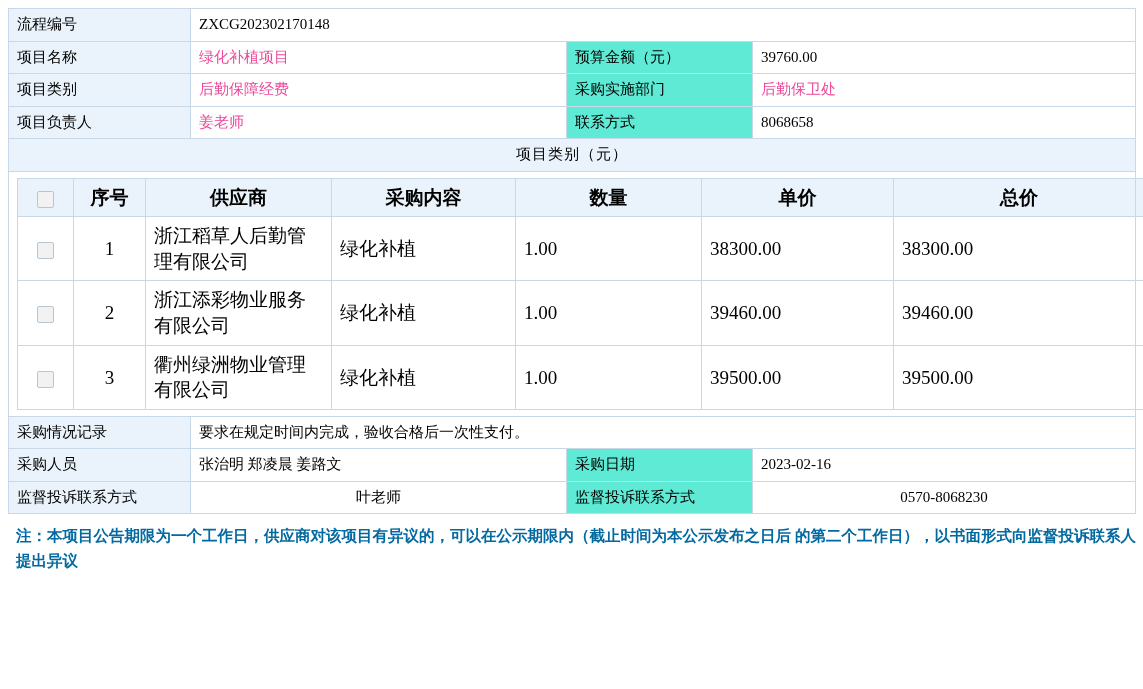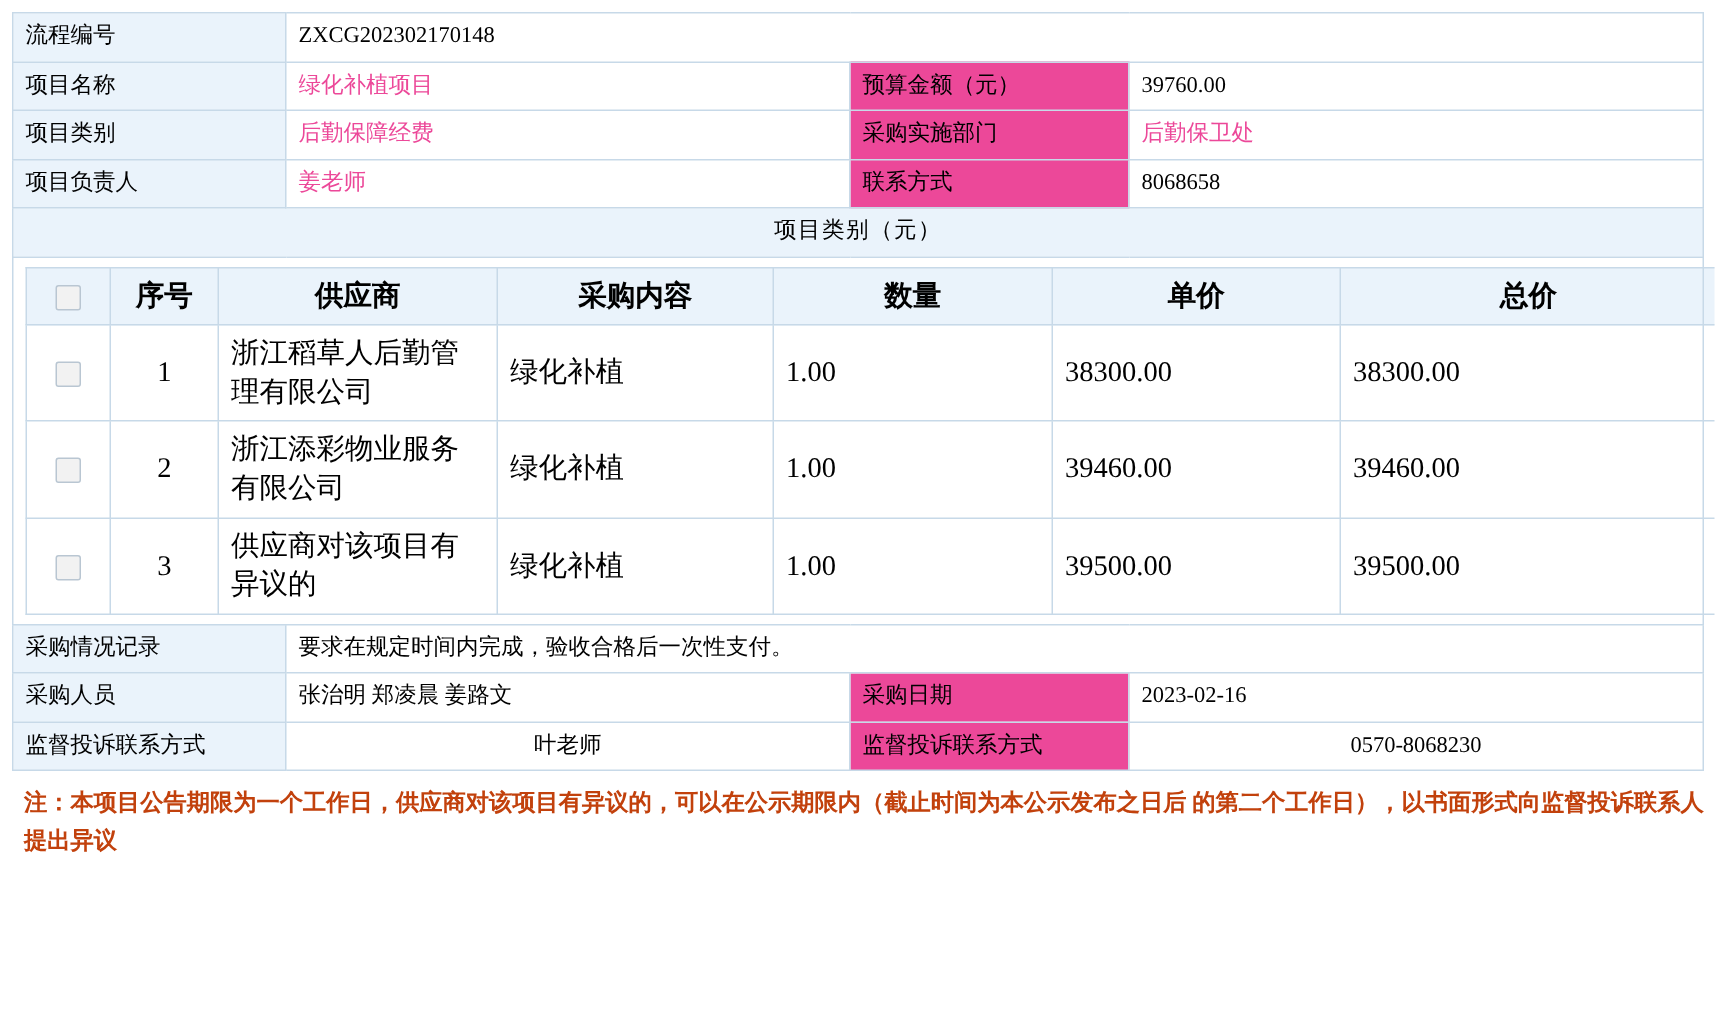--- a/index.html
+++ b/index.html
@@ -32,21 +32,21 @@
     font-weight: normal;
     font-size: 15px;
     line-height: 1.3;
   }
   .label-cell {
     background: #eaf3fb;
     font-weight: bold;
     width: 182px;
   }
   .label-cell-2 {
-    background: #ec4899;
+    background: #5eead4;
     font-weight: bold;
     width: 186px;
   }
   .value-cell {
     background: #ffffff;
   }
   .value-cell-gray {
     background: #ffffff;
     color: #ec4899;
   }
@@ -101,21 +101,21 @@
   .qty-cell { width: 186px; font-weight: bold; }
   .price-cell { width: 192px; font-weight: bold; }
   .total-cell { font-weight: bold; }
   .center { text-align: center; }
   .note {
     width: 1127px;
     margin: 10px 0 0 8px;
     font-weight: bold;
     font-size: 15.5px;
     line-height: 1.55;
-    color: #c2410c;
+    color: #0369a1;
   }
   td.no-pad {
     padding: 0;
     border: none;
   }
 </style>
 </head>
 <body>
 
 <div class="page">
@@ -199,21 +199,21 @@
                 <td class="content-cell">绿化补植</td>
                 <td class="qty-cell">1.00</td>
                 <td class="price-cell">39460.00</td>
                 <td class="total-cell">39460.00</td>
               </tr>
               <tr>
                 <td class="chk-cell">
                   <span class="checkbox"></span>
                 </td>
                 <td class="idx-cell">3</td>
-                <td class="supplier-cell">供应商对该项目有异议的</td>
+                <td class="supplier-cell">衢州绿洲物业管理有限公司</td>
                 <td class="content-cell">绿化补植</td>
                 <td class="qty-cell">1.00</td>
                 <td class="price-cell">39500.00</td>
                 <td class="total-cell">39500.00</td>
               </tr>
             </tbody>
           </table>
         </td>
       </tr>
       <tr>

